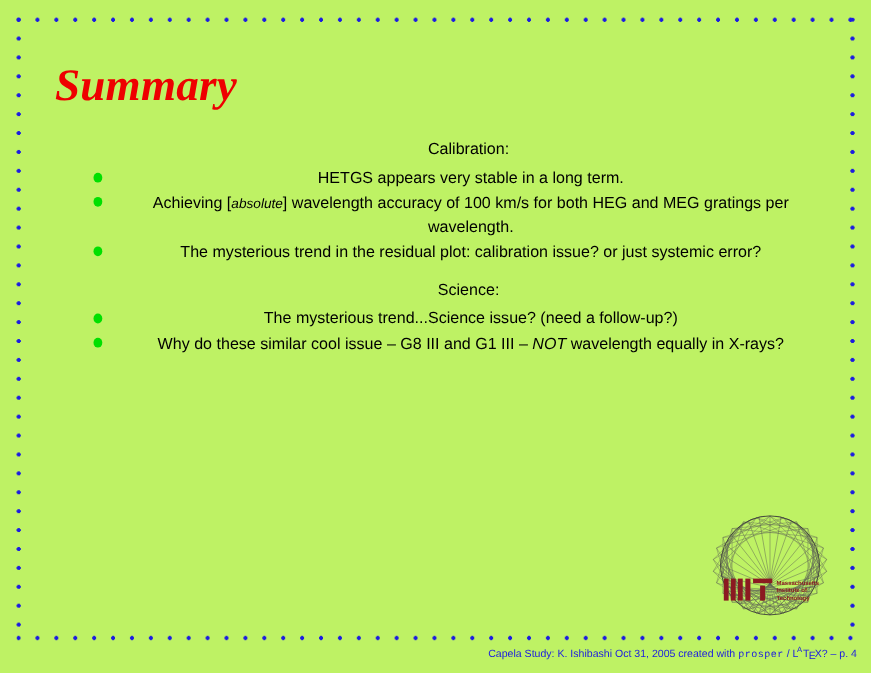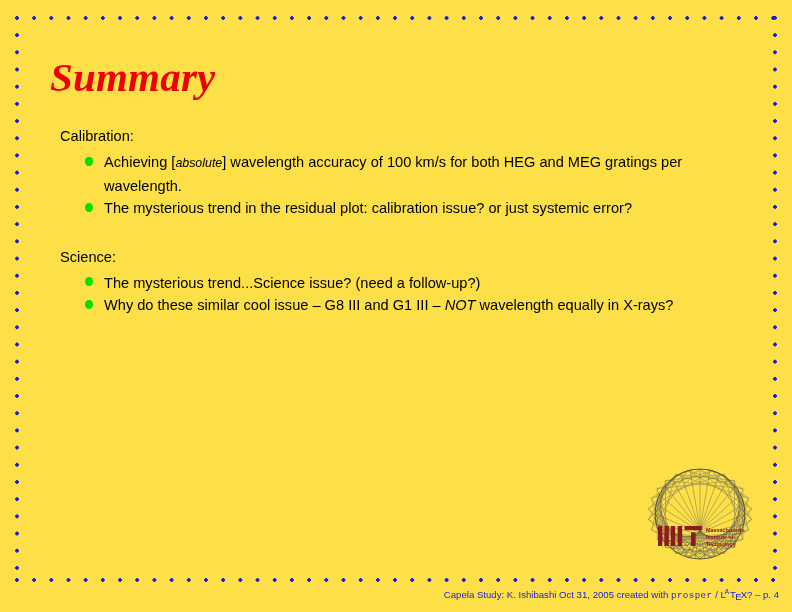--- a/index.html
+++ b/index.html
@@ -13,21 +13,21 @@
     overflow: hidden;
     font-family: "Liberation Sans", sans-serif;
     position: relative;
   }
 
   #slide {
     position: absolute;
     left: 0; top: 0;
     width: 792px;
     height: 612px;
-    background: #fde047;
+    background: #bef264;
   }
 
   
   .dots {
     position: absolute;
     background-repeat: repeat-x;
   }
   .dots-v { background-repeat: repeat-y; }
 
   #border-top {
@@ -69,20 +69,21 @@
     letter-spacing: 0.2px;
     white-space: nowrap;
   }
 
   
   #content {
     position: absolute;
     left: 0;
     top: 126px;
     width: 792px;
+    text-align: center;
   }
 
   .section-head {
     margin-left: 60px;
     font-size: 14.6px;
     line-height: 20px;
     color: #000000;
     margin-bottom: 5px;
     white-space: nowrap;
   }
@@ -109,21 +110,21 @@
     top: 5.5px;
     width: 8px;
     height: 9px;
     border-radius: 50%;
     background: #00e000;
   }
 
   .it { font-style: italic; }
   .it-small { font-style: italic; font-size: 12.4px; }
 
-  #science-head { margin-top: 27px; }
+  #science-head { margin-top: 13px; }
 
   
   #mit-logo {
     position: absolute;
     left: 624px;
     top: 452px;
     width: 152px;
     height: 128px;
   }
   #mit-logo svg { display: block; }
@@ -171,20 +172,21 @@
   <div id="page-title">Summary</div>
 
   <div id="content">
 
     <div>
       <div class="section-head">Calibration:</div>
       <ul class="bullet-list">
 
         <li class="bullet-item">
           <span class="bullet-dot"></span>
+          <span>HETGS appears very stable in a long term.</span>
         </li>
 
         <li class="bullet-item">
           <span class="bullet-dot"></span>
           <span>Achieving [</span><span class="it-small">absolute</span><span>] wavelength accuracy of 100 km/s for both HEG and MEG gratings per wavelength.</span>
         </li>
 
 
         <li class="bullet-item">
           <span class="bullet-dot"></span>

